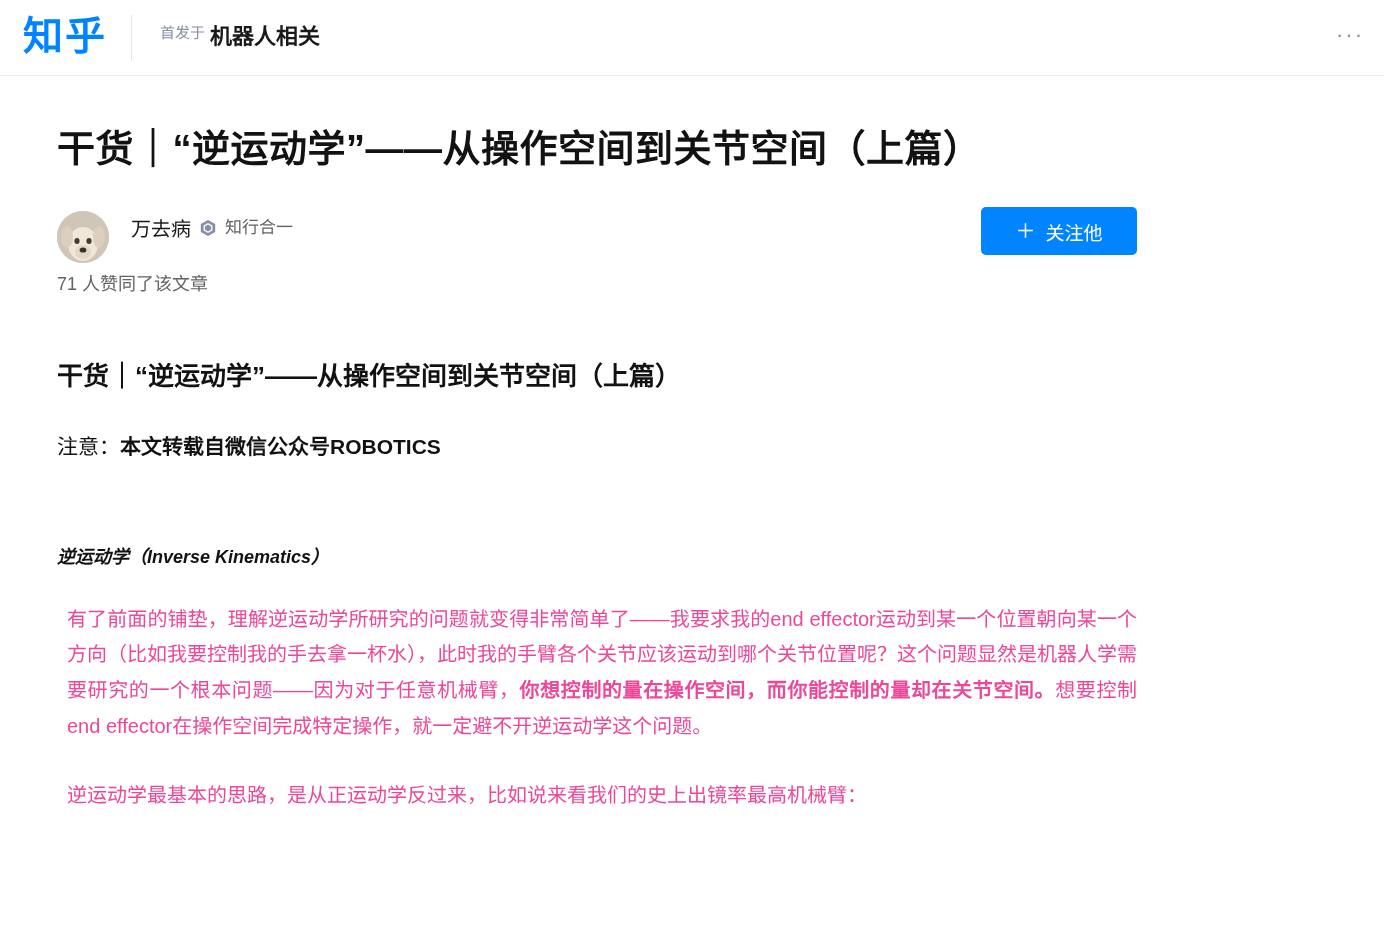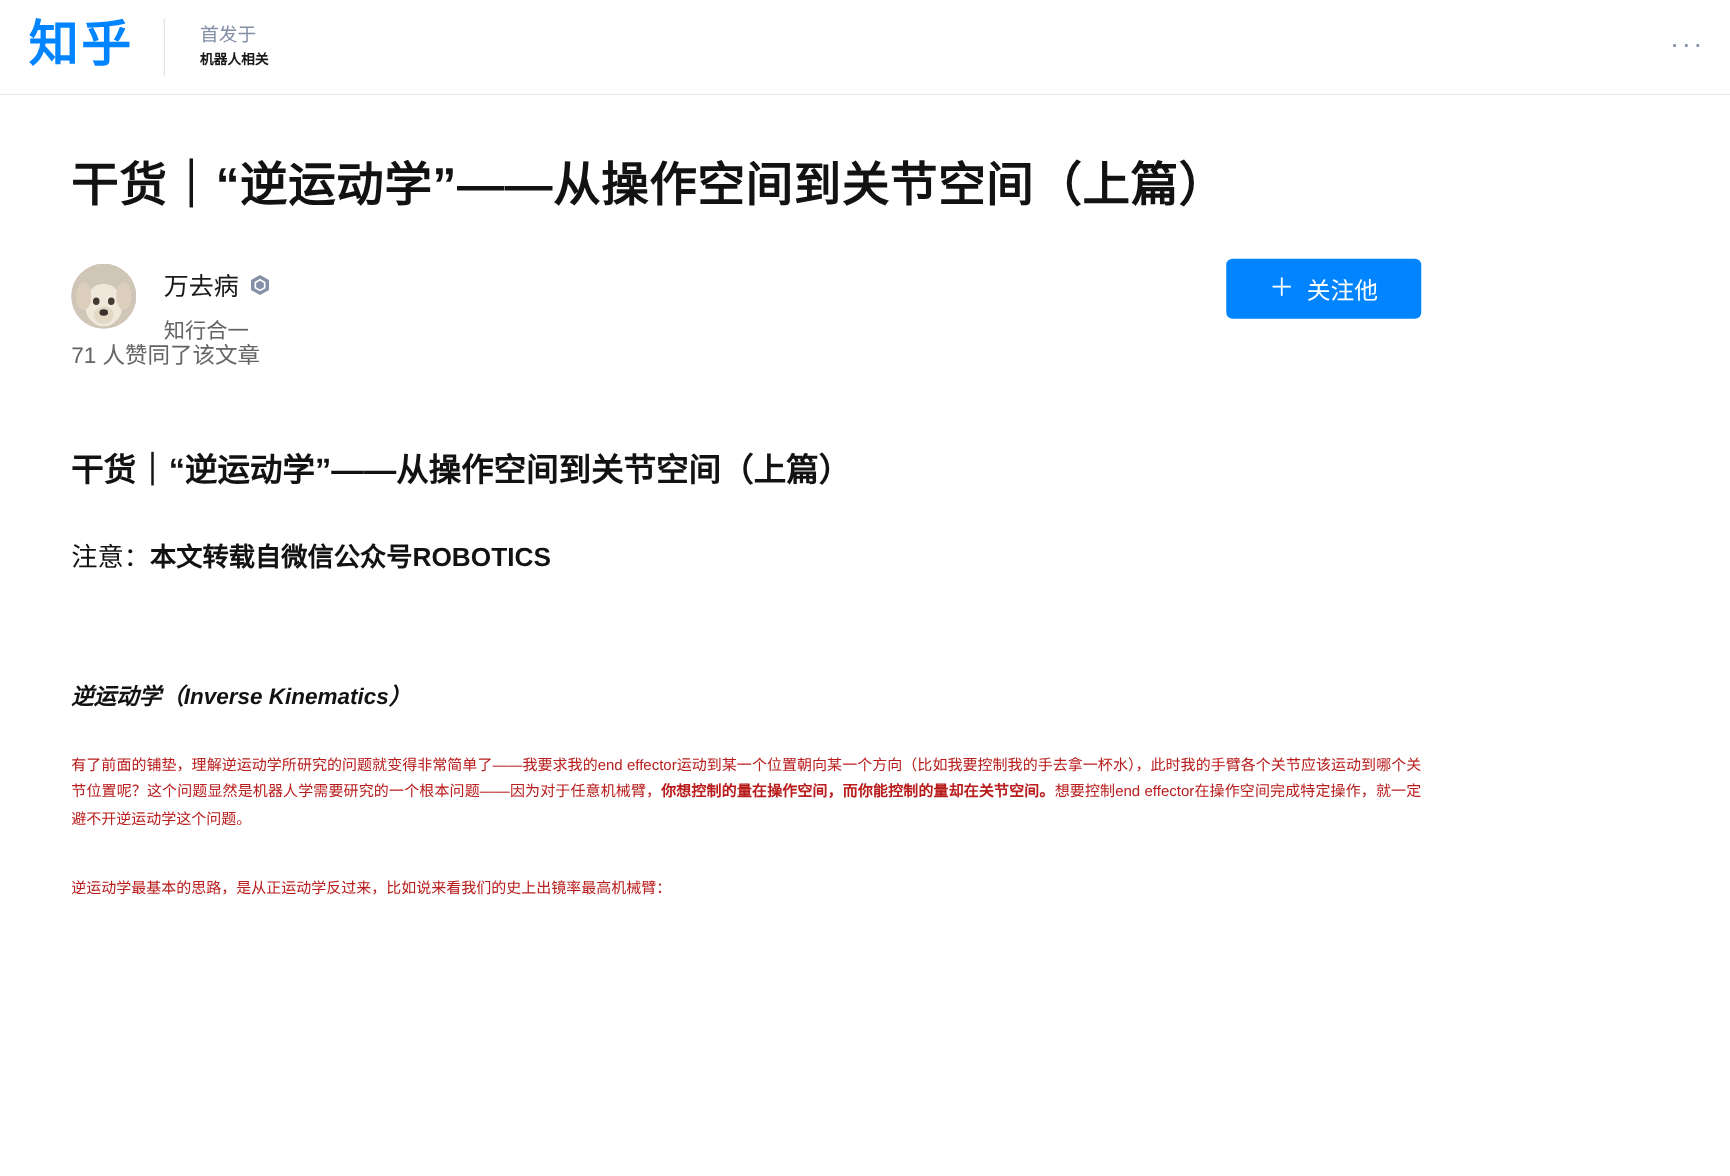--- a/index.html
+++ b/index.html
@@ -36,31 +36,31 @@
     font-family: "DejaVu Sans", "Liberation Sans", sans-serif;
   }
   .logo-divider {
     width: 1px;
     height: 46px;
     background: #e4e4e4;
     margin-right: 28px;
   }
   .source-block {
     display: flex;
-    flex-direction: column;
+    flex-direction: row;
     justify-content: center;
     gap: 5px;
   }
   .source-label {
     font-size: 15px;
     color: #8590a6;
     line-height: 1.1;
   }
   .source-name {
-    font-size: 11px;
+    font-size: 22px;
     color: #1a1a1a;
     font-weight: 700;
     line-height: 1.1;
   }
   .topbar-more {
     position: absolute;
     right: 20px;
     top: 24px;
     color: #8590a6;
     font-size: 22px;
@@ -101,21 +101,20 @@
     border-radius: 50%;
     overflow: hidden;
     background: #d8d2c8;
     flex: 0 0 auto;
     position: relative;
   }
   .avatar svg { display: block; }
   .author-meta {
     margin-left: 22px;
     display: flex;
-    flex-direction: column;
     justify-content: center;
     gap: 8px;
     padding-top: 2px;
   }
   .author-name-line {
     display: flex;
     align-items: center;
     gap: 8px;
   }
   .author-name {
@@ -172,24 +171,25 @@
   .section-heading {
     margin-top: 78px;
     font-size: 18px;
     font-weight: 700;
     font-style: italic;
     color: #121212;
   }
 
   .para {
     margin-top: 34px;
-    font-size: 12px;
+    font-size: 20px;
     line-height: 1.78;
-    color: #b91c1c;
+    color: #ec4899;
     text-align: justify;
+    margin-left: 10px;
   }
   .para b { font-weight: 700; }
 </style>
 </head>
 <body>
 
 <div class="page">
 
   <div class="topbar">
     <div class="logo">知乎</div>

